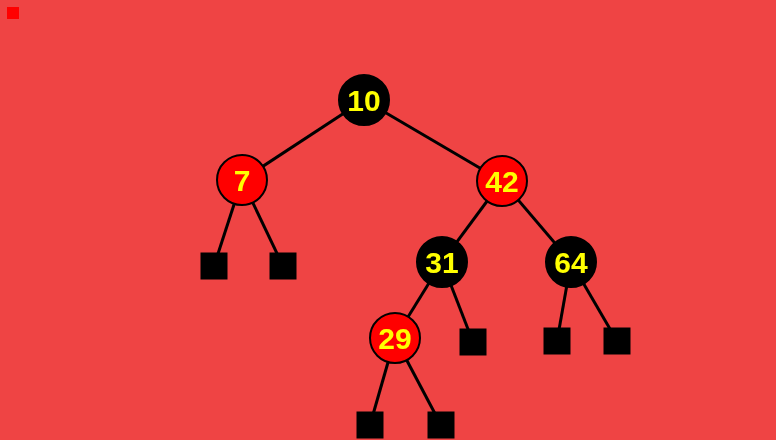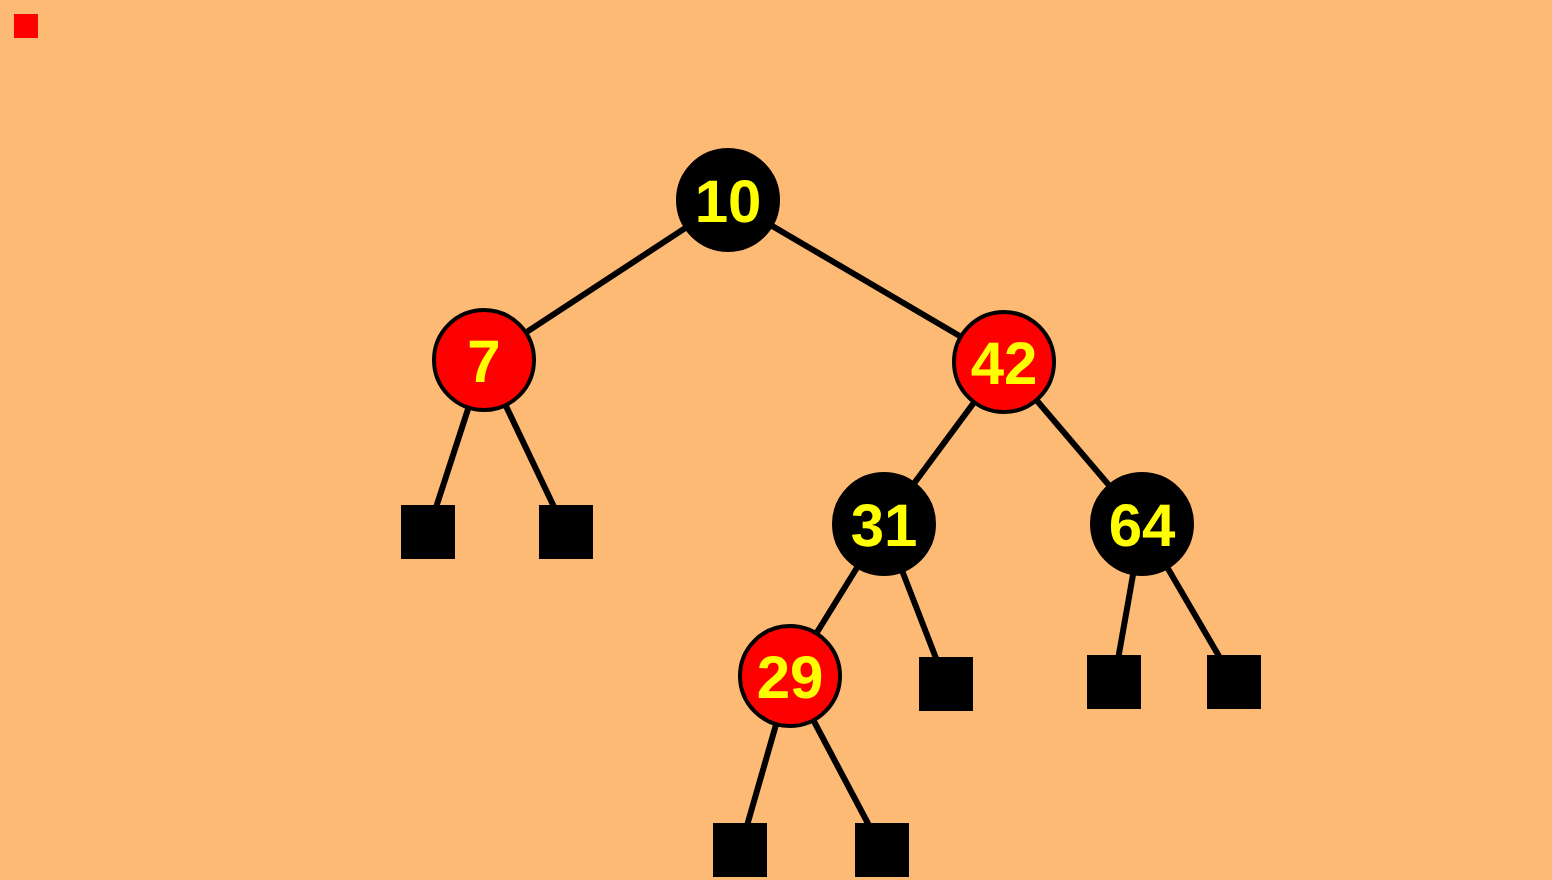--- a/index.html
+++ b/index.html
@@ -5,21 +5,21 @@
   html, body {
     margin: 0;
     padding: 0;
     background: #FFFFFF;
     font-family: "Liberation Sans", "DejaVu Sans", sans-serif;
   }
   .canvas {
     position: relative;
     width: 776px;
     height: 440px;
-    background: #fdba74;
+    background: #ef4444;
     overflow: hidden;
   }
   svg { display: block; }
   .node-label {
     font-family: "Liberation Sans", "DejaVu Sans", sans-serif;
     font-weight: bold;
     font-size: 30px;
     user-select: none;
   }
 </style>

